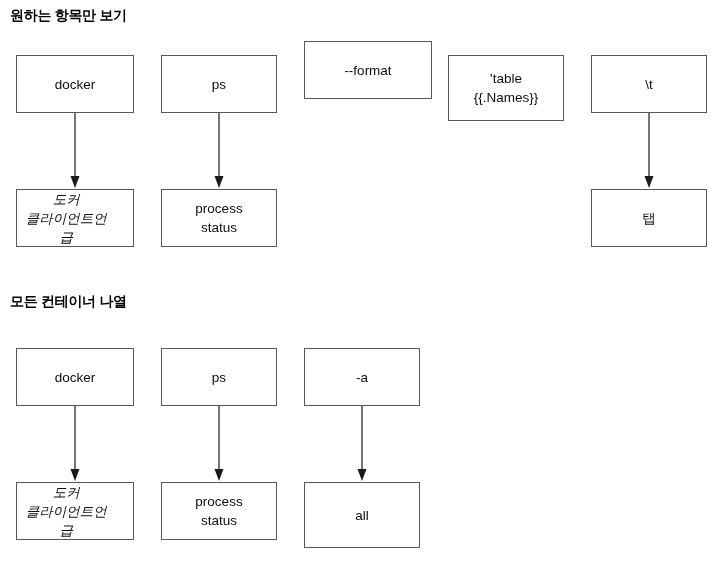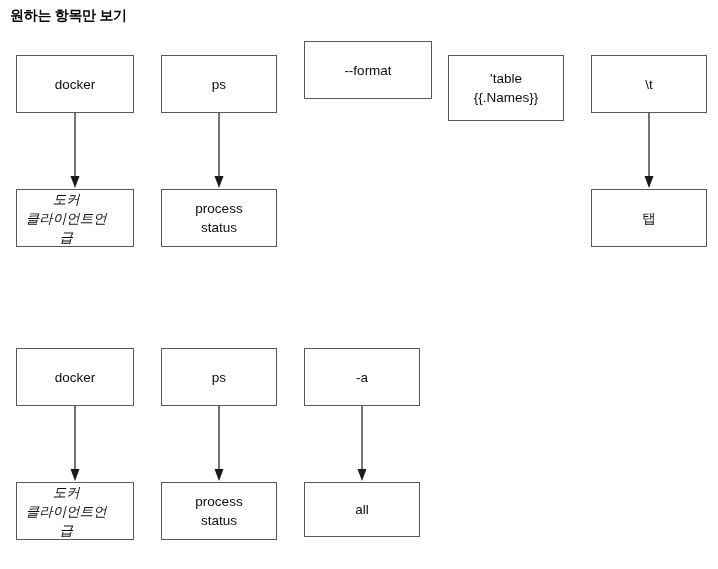--- a/index.html
+++ b/index.html
@@ -121,20 +121,21 @@
 
   <div class="node" style="left:161px; top:189px; width:116px; height:58px;">
     <span class="node-label">process
 status</span>
   </div>
 
   <div class="node" style="left:591px; top:189px; width:116px; height:58px;">
     <span class="node-label">탭</span>
   </div>
 
+  <div class="section-title" style="left:10px; top:290px;">모든 컨테이너 나열</div>
 
   <div class="node" style="left:16px; top:348px; width:118px; height:58px;">
     <span class="node-label">docker</span>
   </div>
 
   <div class="node" style="left:161px; top:348px; width:116px; height:58px;">
     <span class="node-label">ps</span>
   </div>
 
   <div class="node" style="left:304px; top:348px; width:116px; height:58px;">
@@ -160,17 +161,17 @@
     <span class="node-label">도커
 클라이언트언
 급</span>
   </div>
 
   <div class="node" style="left:161px; top:482px; width:116px; height:58px;">
     <span class="node-label">process
 status</span>
   </div>
 
-  <div class="node" style="left:304px; top:482px; width:116px; height:55px;">
+  <div class="node" style="left:304px; top:482px; width:116px; height:66px;">
     <span class="node-label">all</span>
   </div>
 
 </div>
 
 </body></html>

